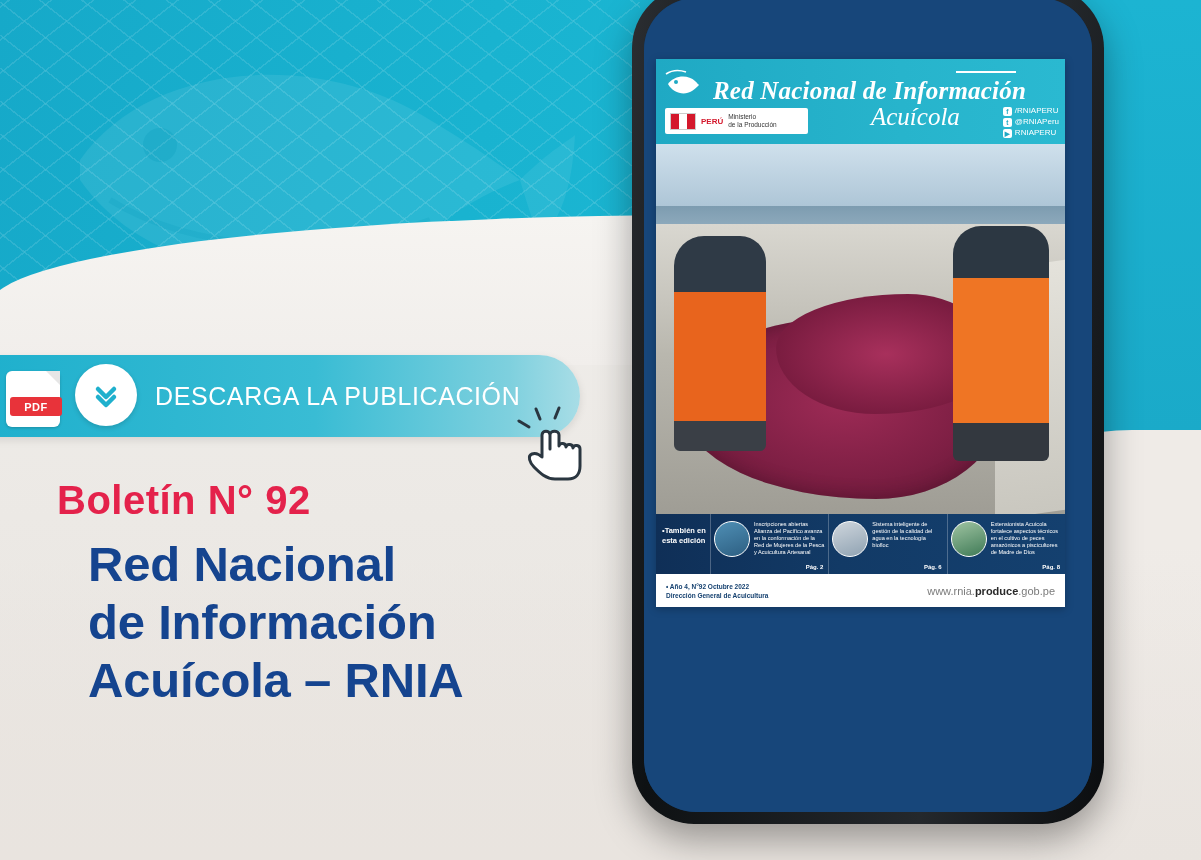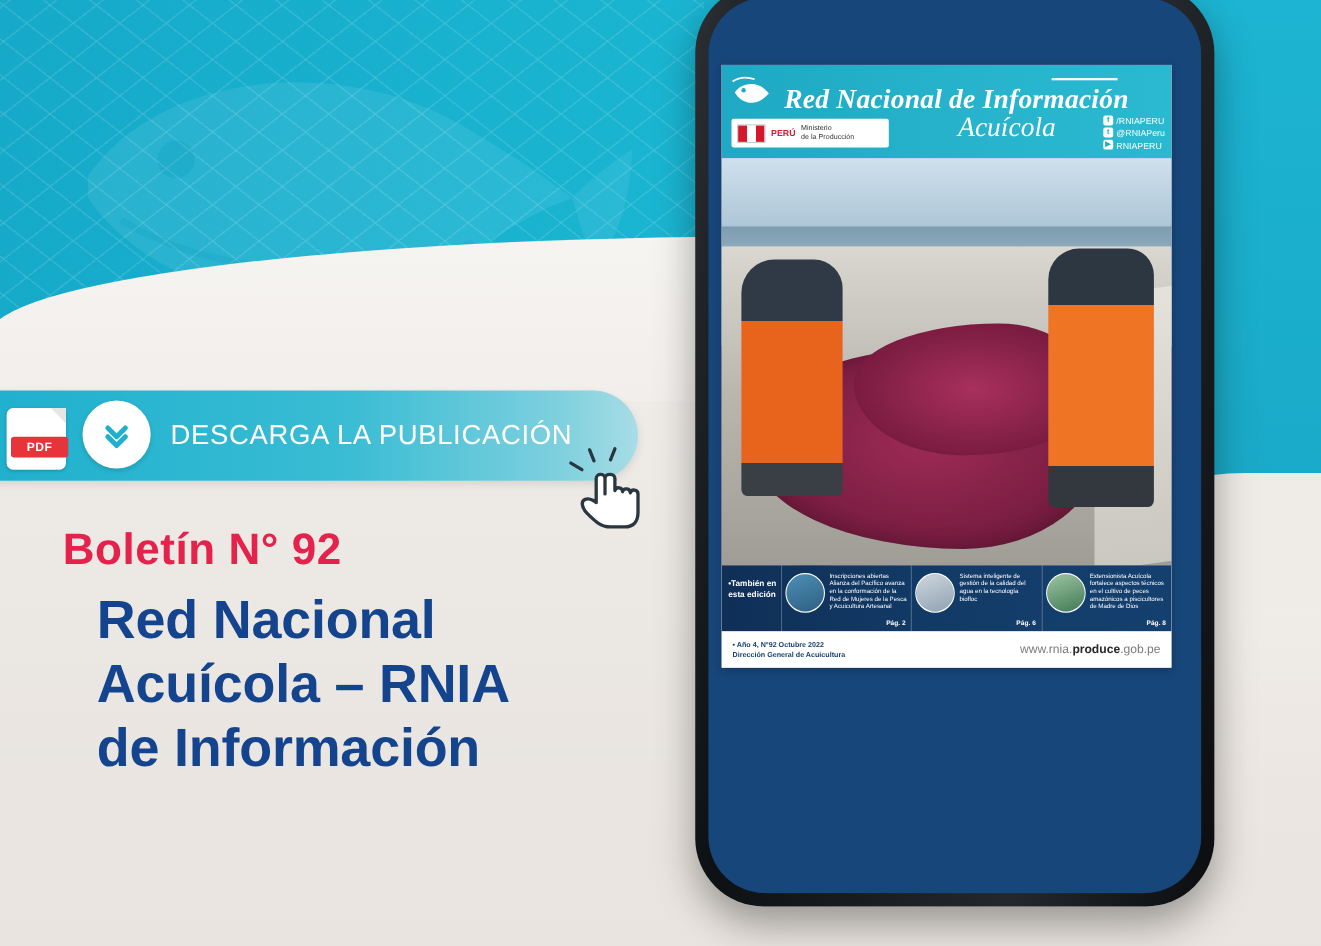--- a/index.html
+++ b/index.html
@@ -268,21 +268,21 @@
     font-size: 6.5px; color: #333; line-height: 8px;
   }
   .bul-social {
     position: absolute;
     right: 6px; top: 46px;
     color: #ffffff;
     font-size: 8px;
     line-height: 11px;
     text-align: left;
   }
-  .soc-row { display: flex; align-items: flex-start; gap: 3px; }
+  .soc-row { display: flex; align-items: flex-end; gap: 3px; }
   .soc-badge {
     width: 9px; height: 9px; border-radius: 2px;
     background: #ffffff; color: #1fa9c4;
     font-size: 6.5px; font-weight: bold;
     display: flex; align-items: center; justify-content: center;
   }
 
   .bul-photo {
     position: relative;
     height: 370px;
@@ -452,22 +452,22 @@
       <line x1="30" y1="14" x2="26" y2="4"></line>
       <line x1="19" y1="22" x2="9" y2="16"></line>
       <line x1="45" y1="13" x2="49" y2="3"></line>
     </g>
     <path d="M32 30 L32 52 C32 52 27 47 22 49 C17 51 20 58 24 62 C30 68 36 74 45 74 L58 74 C66 74 70 69 70 61 L70 44 C70 40 64 39 63 43 C63 39 57 38 56 42 C56 38 50 37 49 41 L49 30 C49 25 40 25 40 30 L40 44 L40 30 C40 25 32 25 32 30 Z" fill="#ffffff" stroke="#2a3640" stroke-width="3" stroke-linejoin="round"></path>
   </svg>
 
   <div class="boletin">Boletín N° 92</div>
   <div class="headline">
     <div>Red Nacional</div>
+    <div>de Información</div>
     <div>Acuícola – RNIA</div>
-    <div>de Información</div>
   </div>
 
   <div class="phone">
     <div class="phone-inner">
       <div class="phone-screen">
 
         <div class="bulletin">
 
           <div class="bul-header">
             <svg class="bul-logo-fish" viewBox="0 0 38 34">

